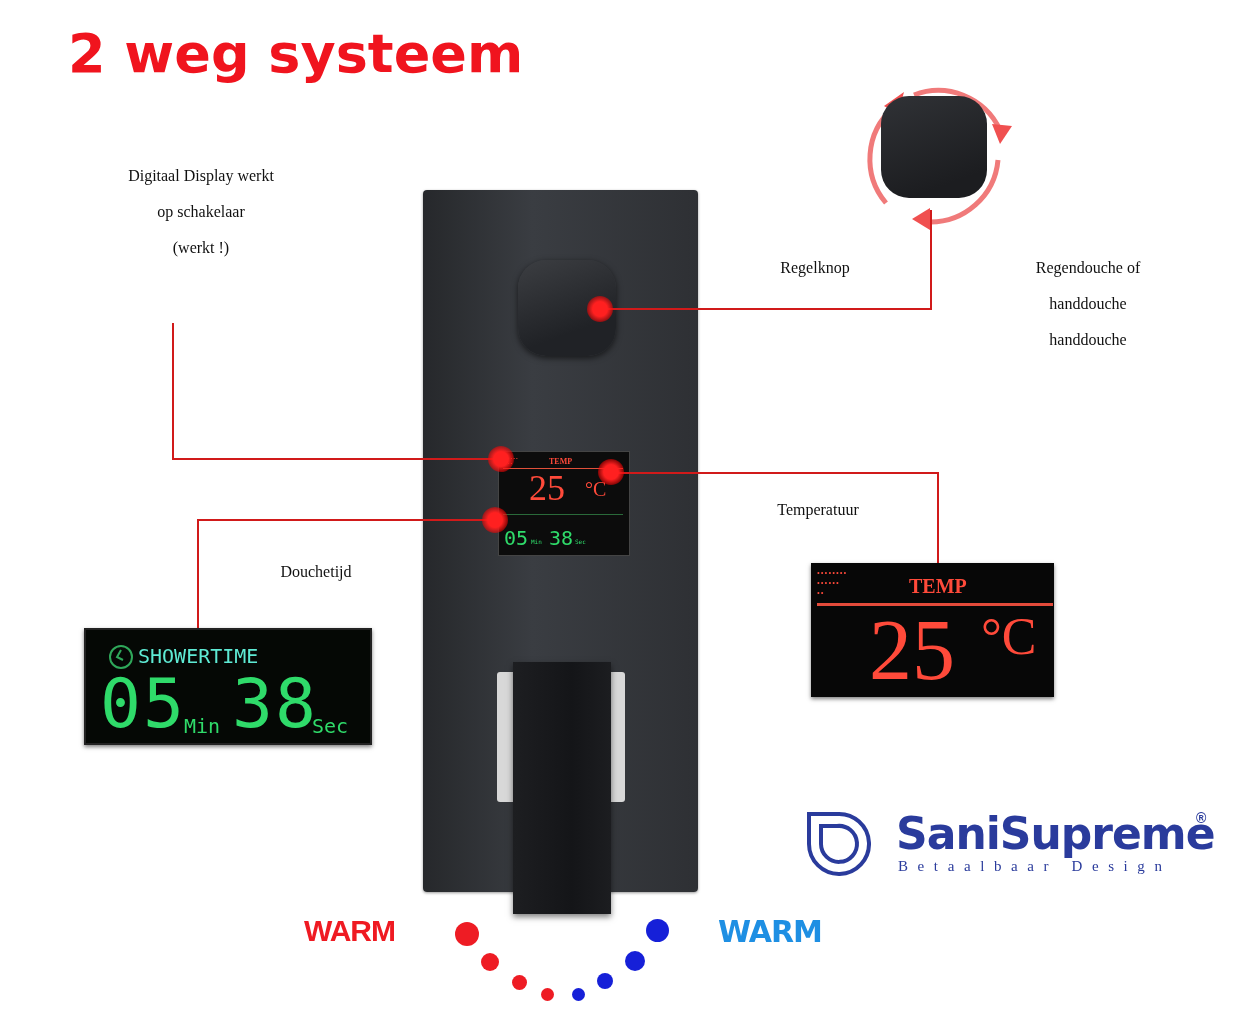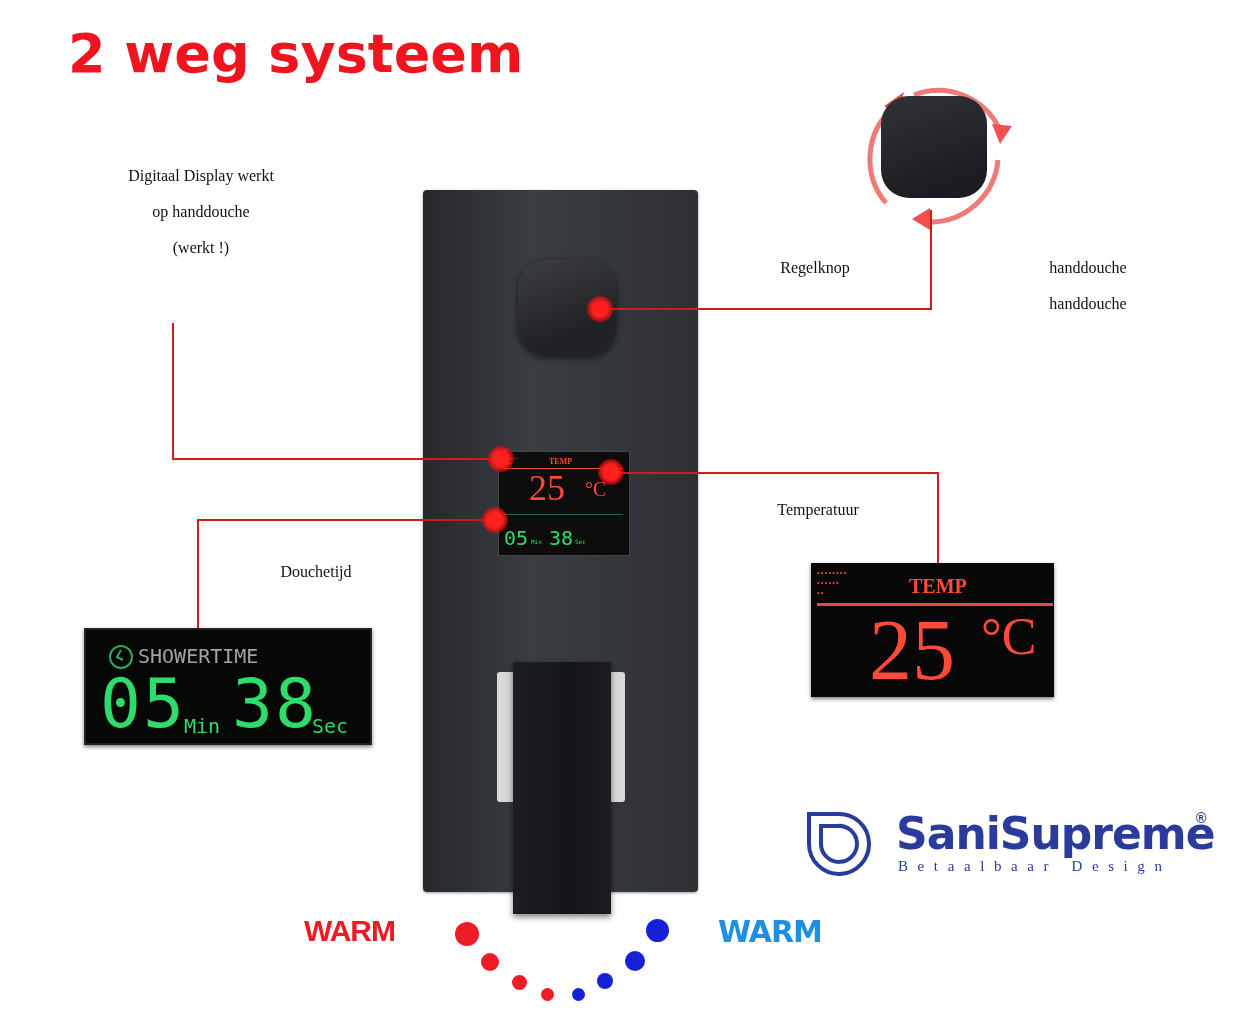--- a/index.html
+++ b/index.html
@@ -65,36 +65,37 @@
     .brand-sub { left: 898px; top: 858px; font-size: 15px; color: #2a3b9c; letter-spacing: 9.6px; font-family: "Liberation Serif", serif; }
     .reg { left: 1196px; top: 810px; font-size: 14px; color: #2a3b9c; font-weight: bold; }
   </style>
 </head>
 <body>
 
 <div class="abs title">2 weg systeem</div>
 
 <div class="abs label" style="left:56px; top:158px; width:290px;">
   <div>Digitaal Display werkt</div>
-  <div>op handdouche</div>
+  <div>op schakelaar</div>
   <div>(werkt !)</div>
 </div>
 
 <svg class="abs" style="left:848px; top:78px;" width="180" height="160">
   <path d="M 45 30 A 68 68 0 0 0 38 125" fill="none" stroke="#f07a7a" stroke-width="5"></path>
   <polygon points="36,28 56,14 50,36" fill="#f05050"></polygon>
   <path d="M 66 17 A 68 68 0 0 1 152 52" fill="none" stroke="#f07a7a" stroke-width="5"></path>
   <polygon points="144,46 164,48 152,66" fill="#f05050"></polygon>
   <path d="M 150 82 A 68 68 0 0 1 80 144" fill="none" stroke="#f07a7a" stroke-width="5"></path>
   <polygon points="64,141 82,130 82,152" fill="#f05050"></polygon>
 </svg>
 <div class="abs knob-top"></div>
 
 <div class="abs label" style="left:740px; top:250px; width:150px;">Regelknop</div>
 <div class="abs label" style="left:978px; top:250px; width:220px;">
+  <div>Regendouche of</div>
   <div>handdouche</div>
   <div>handdouche</div>
 </div>
 
 <div class="abs panel"></div>
 <div class="abs knob"></div>
 
 <div class="abs screen">
   <div class="abs seg-red" style="left:6px; top:4px; font-size:5px; letter-spacing:1px;">•••••<br>•••</div>
   <div class="abs seg-red" style="left:50px; top:5px; font-size:8px; font-weight:bold;">TEMP</div>
@@ -129,21 +130,21 @@
 <div class="callout-dot" style="left:482px; top:507px;"></div>
 
 <div class="abs label" style="left:728px; top:492px; width:180px;">Temperatuur</div>
 <div class="abs label" style="left:236px; top:554px; width:160px;">Douchetijd</div>
 
 <div class="abs disp-time">
   <svg class="abs" style="left:22px; top:14px;" width="26" height="26">
     <circle cx="13" cy="13" r="11" fill="none" stroke="#2fa85a" stroke-width="2"></circle>
     <polyline points="13,6 9,13 15,16" fill="none" stroke="#2fa85a" stroke-width="2"></polyline>
   </svg>
-  <div class="abs seg-green" style="left:52px; top:14px; font-size:20px; color:#a3a3a3;">SHOWERTIME</div>
+  <div class="abs seg-green" style="left:52px; top:14px; font-size:20px; color:#5eead4;">SHOWERTIME</div>
   <div class="abs seg-green" style="left:14px; top:38px; font-size:68px; line-height:72px; letter-spacing:2px;">05</div>
   <div class="abs seg-green" style="left:98px; top:84px; font-size:20px;">Min</div>
   <div class="abs seg-green" style="left:146px; top:38px; font-size:68px; line-height:72px; letter-spacing:2px;">38</div>
   <div class="abs seg-green" style="left:226px; top:84px; font-size:20px;">Sec</div>
 </div>
 
 <div class="abs disp-temp">
   <div class="abs seg-red" style="left:6px; top:6px; font-size:8px; letter-spacing:1px; line-height:10px;">••••••••<br>••••••<br>••</div>
   <div class="abs seg-red" style="left:98px; top:12px; font-size:20px; font-weight:bold;">TEMP</div>
   <div class="abs" style="left:6px; top:40px; width:236px; height:3px; background:#e24a3a;"></div>

